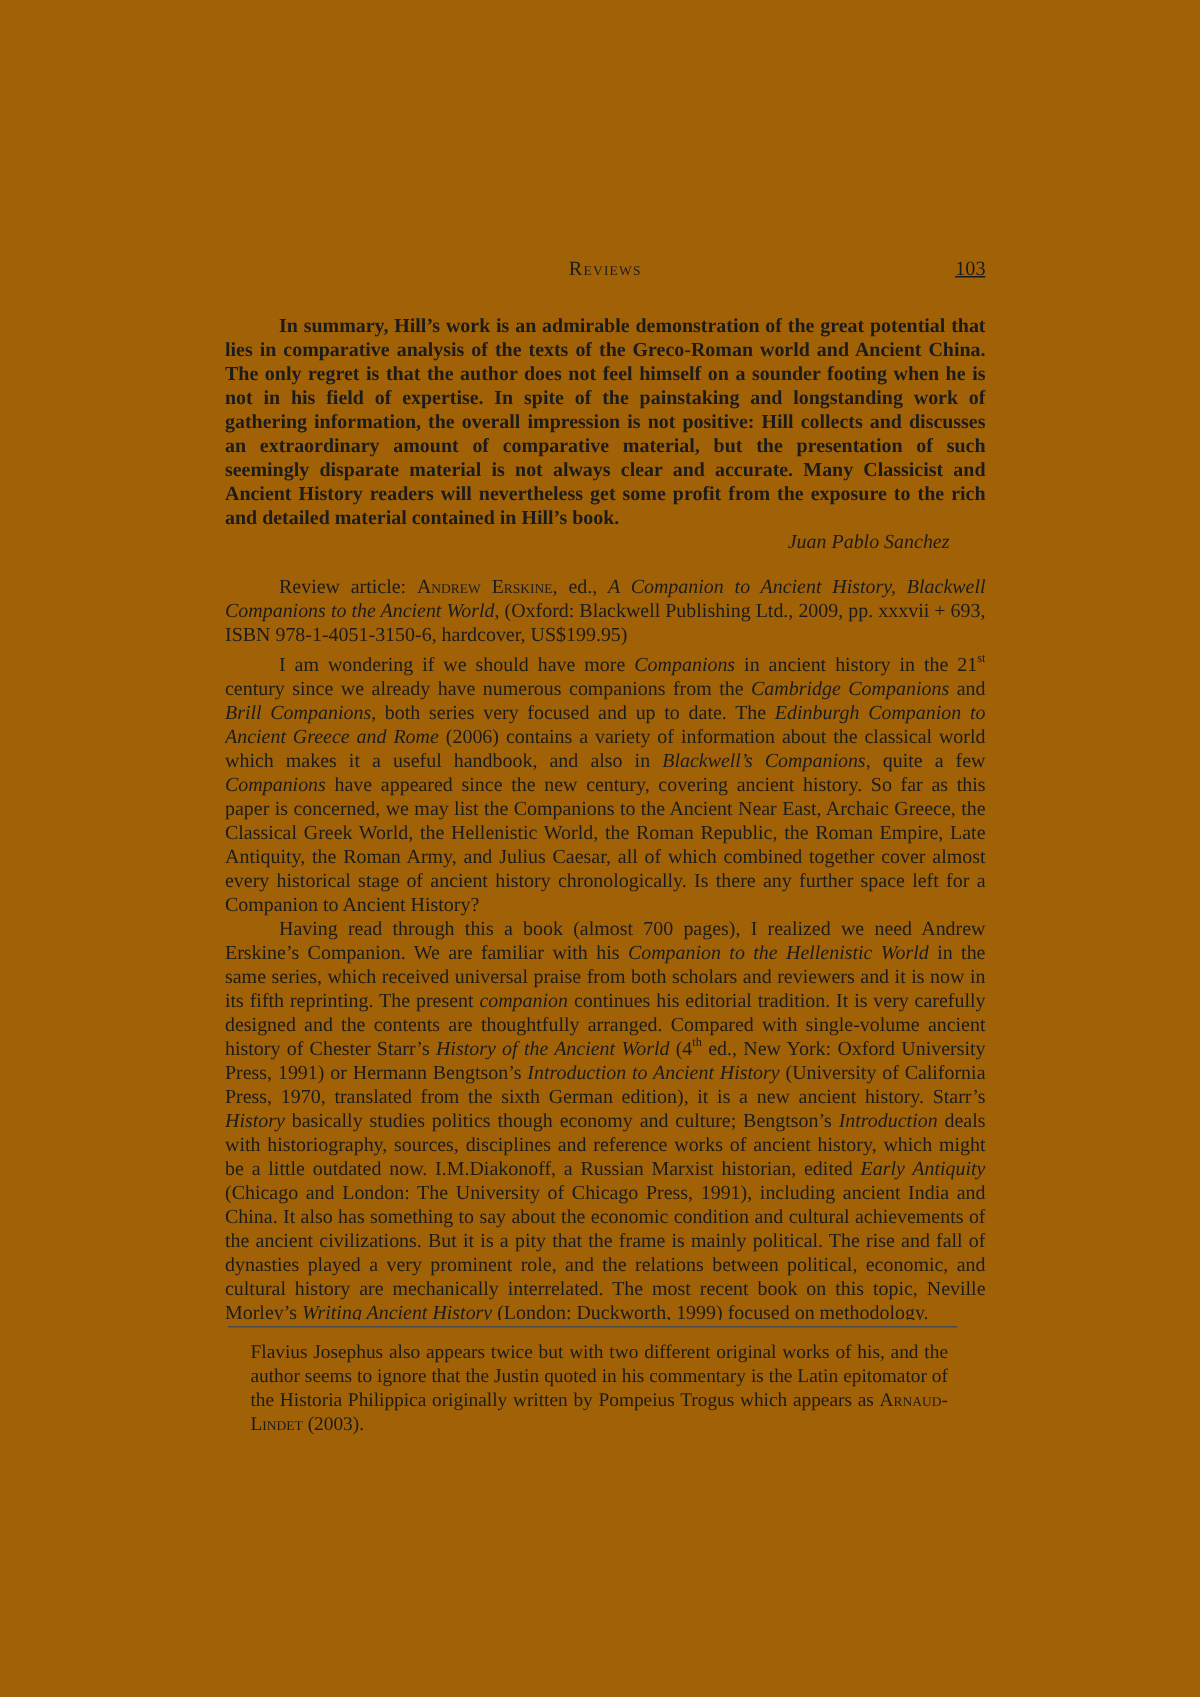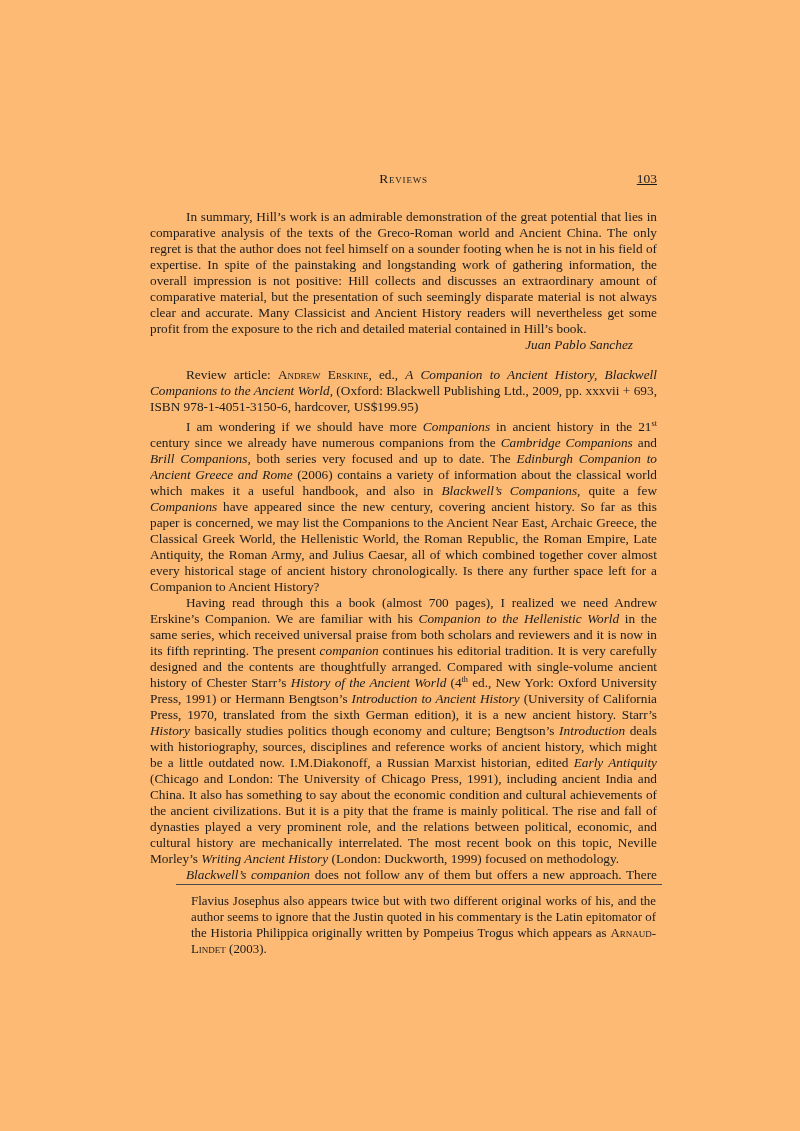--- a/index.html
+++ b/index.html
@@ -6,21 +6,21 @@
   html, body { margin: 0; padding: 0; }
   body {
     width: 800px; height: 1131px;
     background: #ffffff;
     font-family: "Liberation Serif", "DejaVu Serif", serif;
     color: #1b1b1b;
   }
   .page {
     position: relative;
     width: 800px; height: 1131px;
-    background: #fdba74;
+    background: #a16207;
     overflow: hidden;
   }
   .column {
     position: absolute;
     left: 150px; top: 0;
     width: 507px;
     max-height: 880px;
     overflow: hidden;
   }
   .page-header {
@@ -37,38 +37,38 @@
     letter-spacing: 0.8px;
   }
   .page-number { position: absolute; right: 0; top: 0; text-decoration: underline; }
   .para {
     margin: 0;
     font-size: 13.3px;
     line-height: 16px;
     text-align: justify;
     text-indent: 36px;
   }
-  .para-first { margin-top: 22px; }
+  .para-first { margin-top: 22px; font-weight: bold; }
   .signature {
     margin: 0;
     padding-right: 24px;
     font-size: 13.3px;
     line-height: 16px;
     font-style: italic;
     text-align: right;
     font-family: Liberation Serif, serif;
   }
   .heading-para { margin-top: 14px; }
   .first-body  { margin-top: 4px; }
   .sc  { font-variant: small-caps; }
   i    { font-style: italic; }
   sup  { font-size: 0.62em; line-height: 0; vertical-align: super; }
   .footnote {
     position: absolute;
-    left: 176px; top: 884px;
+    left: 152px; top: 884px;
     width: 486px;
   }
   .footnote-rule {
     border: none;
     border-top: 1px solid #4a4a4a;
     width: 100%;
     margin: 0 0 8px 0;
   }
   .footnote-text {
     margin: 0;

